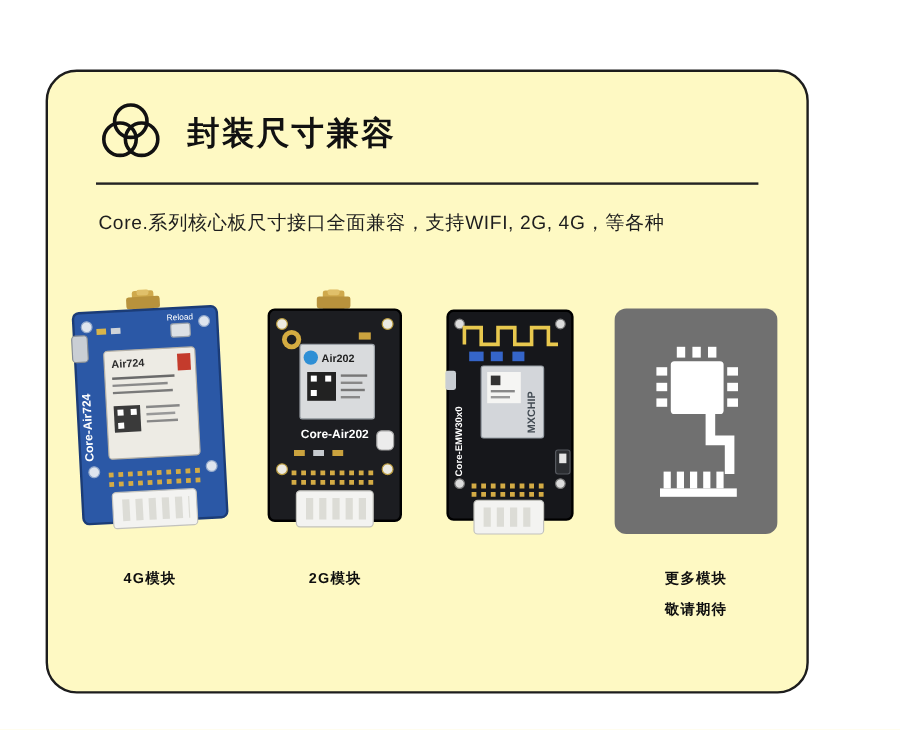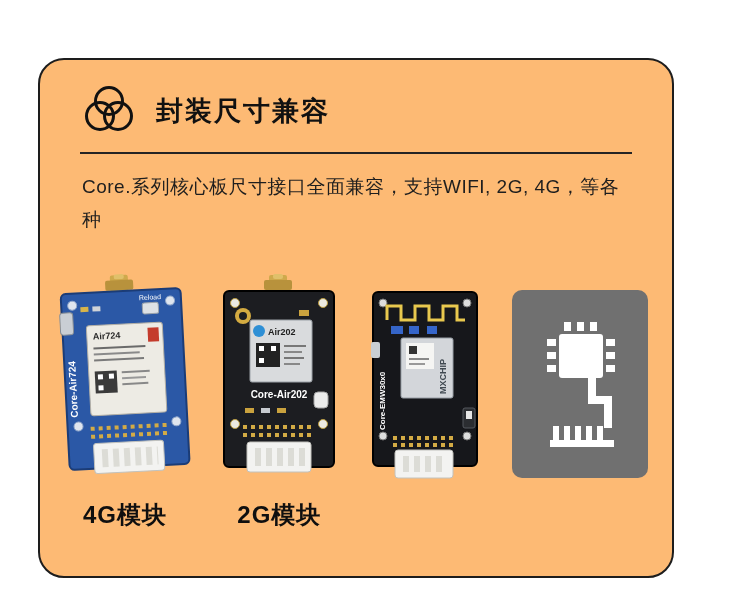--- a/index.html
+++ b/index.html
@@ -11,58 +11,58 @@
   }
   svg text { font-family:"Liberation Sans","DejaVu Sans",sans-serif; }
 
   .page { position:relative; width:750px; height:608px; background:#fff; }
 
   .card {
     position:absolute; left:38px; top:58px;
     width:636px; height:520px;
     border:2px solid #1d1d1d;
     border-radius:26px;
-    background:#fdba74;
+    background:#fef9c3;
   }
 
   .card-header {
     display:flex; align-items:center; gap:18px;
     margin:22px 0 0 40px;
   }
   .trefoil { width:58px; height:58px; display:block; }
   .title {
     font-size:27px; font-weight:700; color:#111;
     letter-spacing:2px;
   }
 
   .divider {
     margin:12px 40px 0 40px;
     border-top:2px solid #242424;
     height:0;
   }
 
   .desc {
     margin:16px 44px 0 42px;
-    font-size:19px; color:#1e1e1e;
+    font-size:16px; color:#1e1e1e;
     line-height:33px;
     letter-spacing:0.5px;
   }
 
   .modules {
     margin:36px 24px 0 22px;
     display:flex;
     justify-content:space-between;
   }
   .module { display:flex; flex-direction:column; align-items:center; }
   .board-wrap { height:208px; display:flex; align-items:flex-end; }
   .tilt { transform:rotate(-3deg); }
 
   .module-label {
     margin-top:22px;
-    font-size:24px; font-weight:700; color:#0f0f0f;
+    font-size:12px; font-weight:700; color:#0f0f0f;
     text-align:center; line-height:26px;
     letter-spacing:1px;
   }
 </style>
 </head>
 <body>
 
 <div class="page">
   <div class="card">
 
@@ -227,17 +227,18 @@
             <g fill="#ffffff">
               <rect x="38" y="152" width="64" height="7"></rect>
               <rect x="41" y="138" width="6" height="14"></rect>
               <rect x="52" y="138" width="6" height="14"></rect>
               <rect x="63" y="138" width="6" height="14"></rect>
               <rect x="74" y="138" width="6" height="14"></rect>
               <rect x="85" y="138" width="6" height="14"></rect>
             </g>
           </svg>
         </div>
+        <div class="module-label"><span>更多模块</span><br><span>敬请期待</span></div>
       </div>
 
     </div>
   </div>
 </div>
 
 </body></html>

